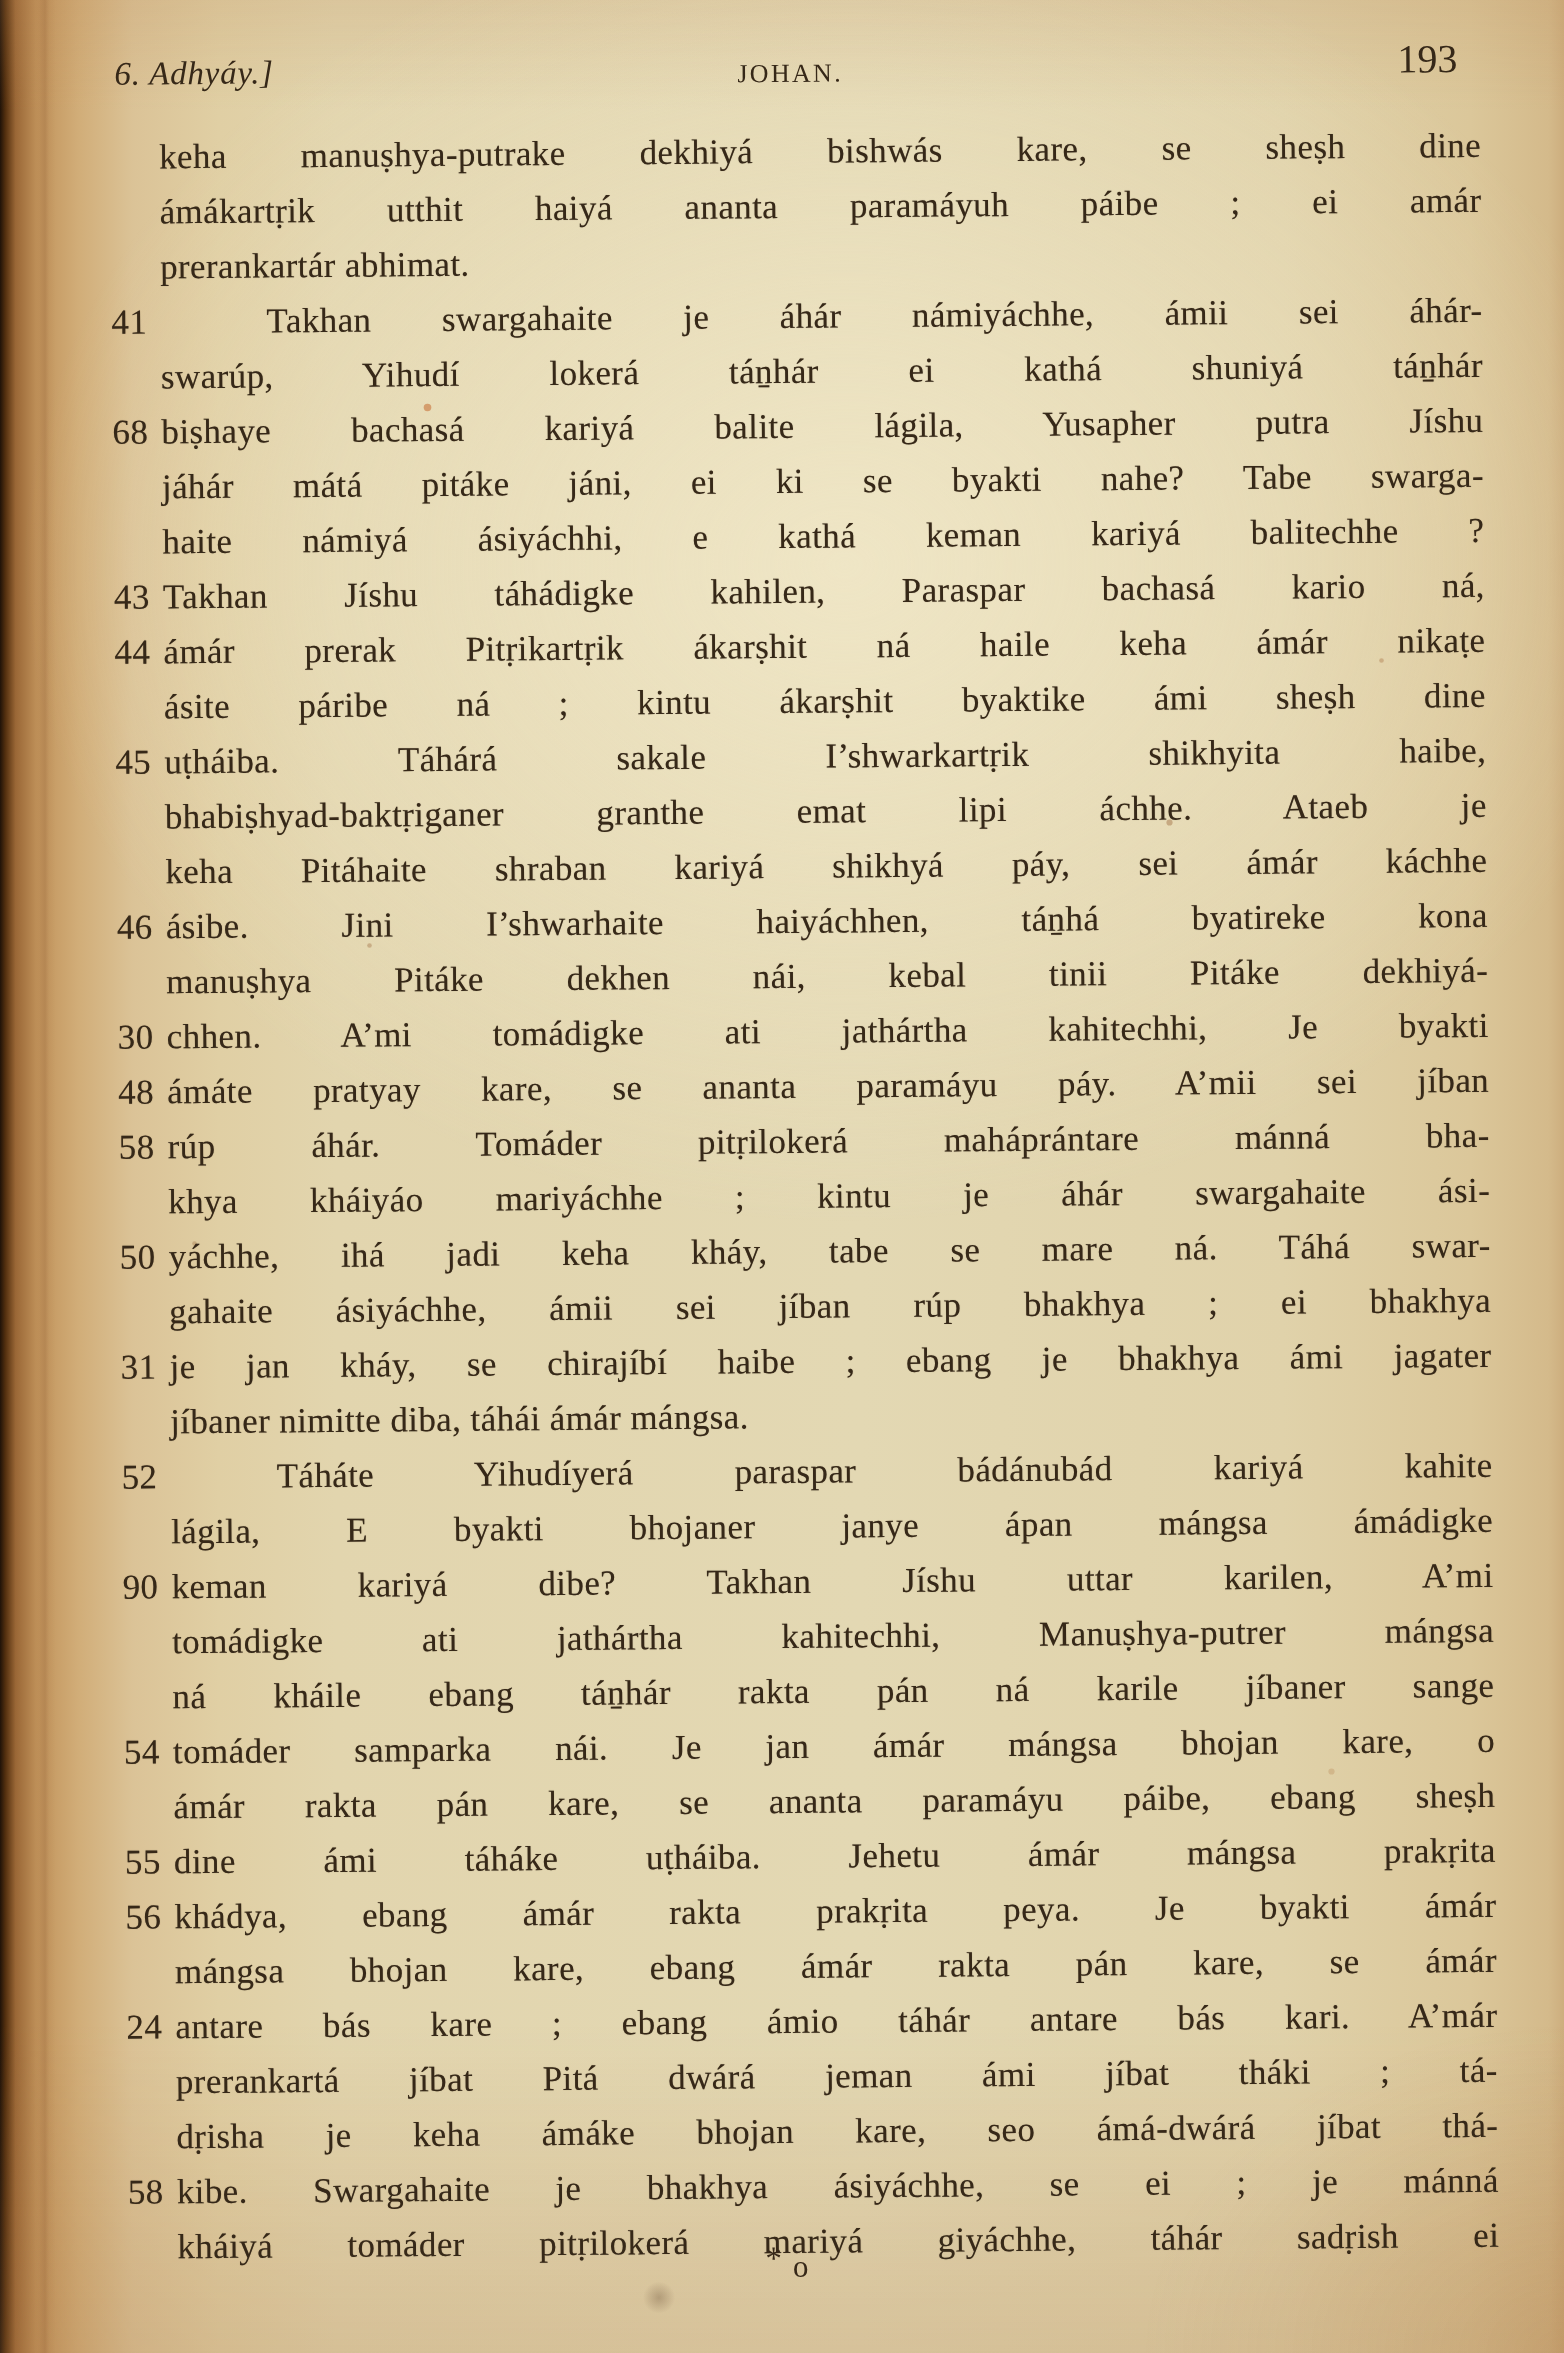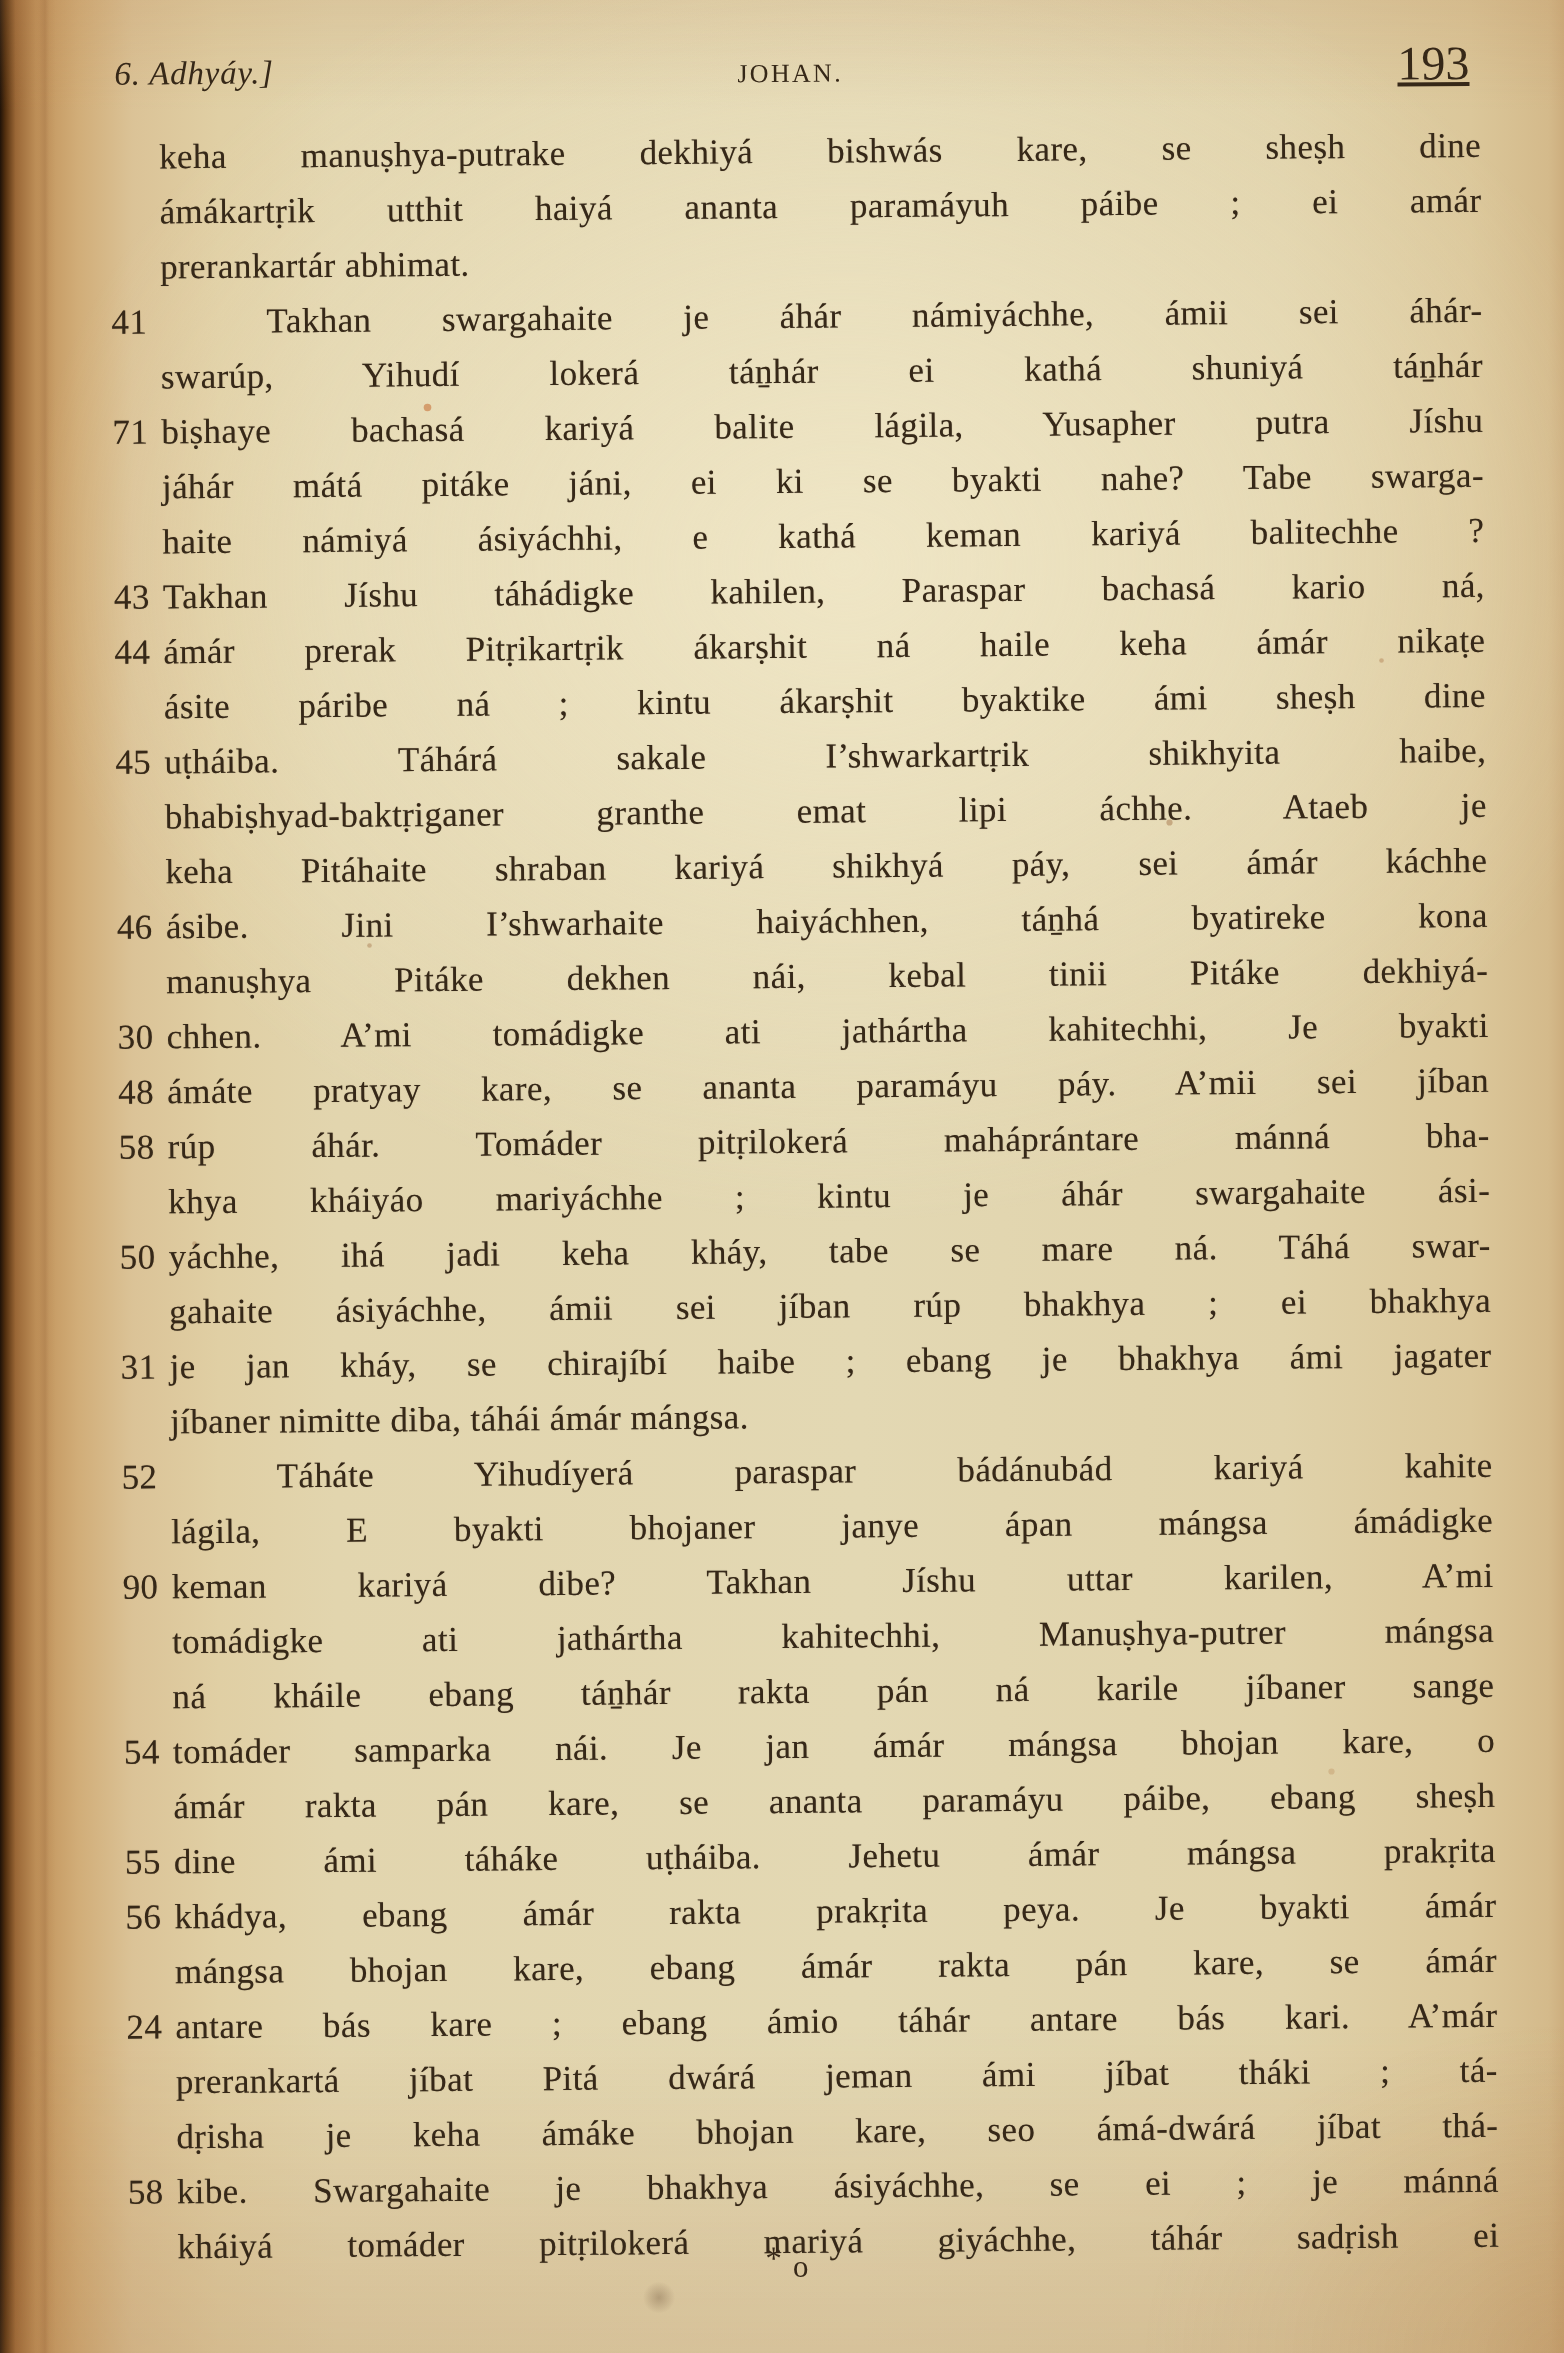--- a/index.html
+++ b/index.html
@@ -22,21 +22,21 @@
       1168px 821px 0 1.6px rgba(150,95,50,.4),
       368px 944px 0 0.8px rgba(150,95,50,.35),
       1380px 659px 0 0.8px rgba(160,100,55,.35),
       193px 1242px 0 0.8px rgba(150,95,50,.3),
       1330px 1770px 0 1.6px rgba(170,110,60,.25);}
   .smudge{position:absolute;left:642px;top:2282px;width:34px;height:31px;border-radius:50%;
     background:radial-gradient(circle,rgba(80,52,30,.28),rgba(80,52,30,0) 70%);}
   #content{position:absolute;inset:0;transform:rotate(-0.5deg);transform-origin:50% 50%;}
   .hdr-left{position:absolute;left:124px;top:50px;font-size:33px;font-style:italic;letter-spacing:0.8px;}
   .hdr-center{position:absolute;left:728px;top:59px;font-size:26px;letter-spacing:2.3px;margin-left:19px;}
-  .hdr-right{position:absolute;left:1407px;top:41px;font-size:48px;text-decoration:underline;}
+  .hdr-right{position:absolute;left:1407px;top:41px;font-size:40px;}
   .body-text{position:absolute;left:168px;top:124px;width:1322px;font-size:35px;letter-spacing:0.4px;
     text-shadow:0 0 0.8px rgba(54,40,24,.45);}
   .line{position:relative;height:55px;line-height:55px;text-align:justify;text-align-last:justify;white-space:normal;}
   .line.pend{text-align-last:left;}
   .line.indent{text-indent:106px;}
   .vnum{position:absolute;left:-49px;width:47px;text-align:right;text-align-last:left;text-indent:0;}
   .footer-sig{position:absolute;left:756px;top:2240px;font-size:31px;letter-spacing:1.6px;}
   .footer-sig .ast{vertical-align:7.8px;font-size:33px;}
   .footer-sig .ltr{font-size:31px;}
 </style>
@@ -51,21 +51,21 @@
   <div class="hdr-left">6. Adhyáy.]</div>
   <div class="hdr-center">JOHAN.</div>
   <div class="hdr-right">193</div>
 
   <div class="body-text">
       <div class="line"><span>keha manuṣhya-putrake dekhiyá bishwás kare, se sheṣh dine</span></div>
       <div class="line"><span>ámákartṛik utthit haiyá ananta paramáyuh páibe ; ei amár</span></div>
       <div class="line pend"><span>prerankartár abhimat.</span></div>
       <div class="line indent"><span class="vnum">41</span><span>Takhan swargahaite je áhár námiyáchhe, ámii sei áhár-</span></div>
       <div class="line"><span>swarúp, Yihudí lokerá táṉhár ei kathá shuniyá táṉhár</span></div>
-      <div class="line"><span class="vnum">71</span><span>biṣhaye bachasá kariyá balite lágila, Yusapher putra Jíshu</span></div>
+      <div class="line"><span class="vnum">68</span><span>biṣhaye bachasá kariyá balite lágila, Yusapher putra Jíshu</span></div>
       <div class="line"><span>jáhár mátá pitáke jáni, ei ki se byakti nahe? Tabe swarga-</span></div>
       <div class="line"><span>haite námiyá ásiyáchhi, e kathá keman kariyá balitechhe ?</span></div>
       <div class="line"><span class="vnum">43</span><span>Takhan Jíshu táhádigke kahilen, Paraspar bachasá kario ná,</span></div>
       <div class="line"><span class="vnum">44</span><span>ámár prerak Pitṛikartṛik ákarṣhit ná haile keha ámár nikaṭe</span></div>
       <div class="line"><span>ásite páribe ná ; kintu ákarṣhit byaktike ámi sheṣh dine</span></div>
       <div class="line"><span class="vnum">45</span><span>uṭháiba. Táhárá sakale I’shwarkartṛik shikhyita haibe,</span></div>
       <div class="line"><span>bhabiṣhyad-baktṛiganer granthe emat lipi áchhe. Ataeb je</span></div>
       <div class="line"><span>keha Pitáhaite shraban kariyá shikhyá páy, sei ámár káchhe</span></div>
       <div class="line"><span class="vnum">46</span><span>ásibe. Jini I’shwarhaite haiyáchhen, táṉhá byatireke kona</span></div>
       <div class="line"><span>manuṣhya Pitáke dekhen nái, kebal tinii Pitáke dekhiyá-</span></div>

